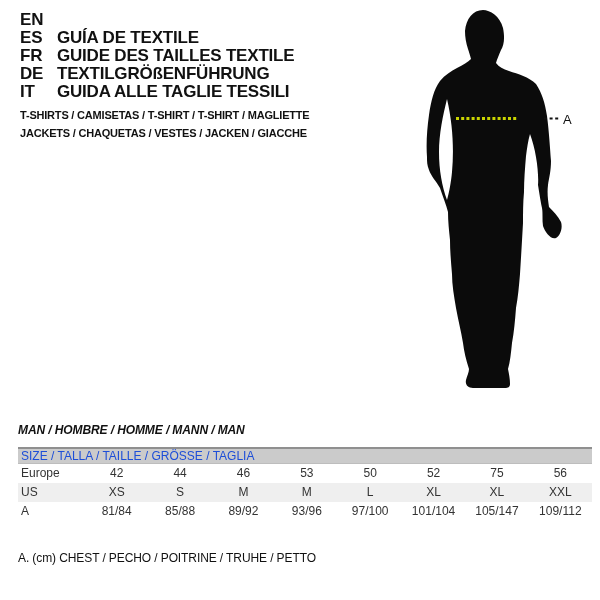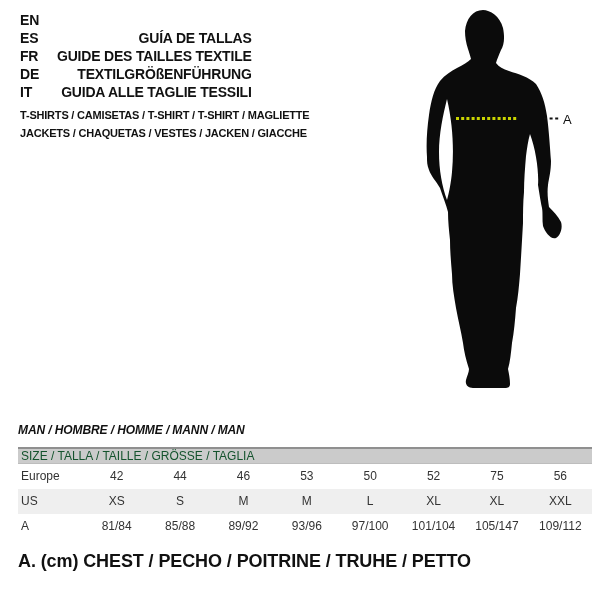--- a/index.html
+++ b/index.html
@@ -6,59 +6,59 @@
   body{
     width:600px;height:600px;position:relative;background:#ffffff;
     font-family:"Liberation Sans",sans-serif;color:#111;overflow:hidden;
     -webkit-font-smoothing:antialiased;
   }
   .abs{position:absolute;}
 
   
   .lang-list{left:20px;top:11px;}
   .lang-row{display:flex;height:18px;align-items:center;
-    font-weight:bold;font-size:14px;letter-spacing:-0.2px;justify-content:space-between;}
+    font-weight:bold;font-size:17px;letter-spacing:-0.2px;}
   .lang-code{width:37px;flex:0 0 37px;}
 
   
   .categories{left:20px;top:106px;font-weight:bold;font-size:11px;
     line-height:18px;letter-spacing:-0.2px;}
 
   
   .figure-svg{left:395px;top:0;width:205px;height:400px;}
   .figure-a-label{font-family:"Liberation Sans",sans-serif;font-size:13px;fill:#111;}
 
   
   .section-title{left:18px;top:423px;font-weight:bold;font-size:12px;letter-spacing:-0.1px;font-style:italic;}
 
   
   .size-table{left:18px;top:447px;width:574px;border-collapse:collapse;
     table-layout:fixed;font-size:12px;color:#333;}
-  .size-table td{padding:0;margin:0;text-align:center;height:25px;line-height:17px;
+  .size-table td{padding:0;margin:0;text-align:center;height:19px;line-height:17px;
     white-space:nowrap;overflow:hidden;}
   .size-table td.lbl{text-align:left;padding-left:3px;color:#333;}
   .size-table tr.thead td{background:#cbcbcb;border-top:2px solid #8f8f8f;
     border-bottom:1px solid #bdbdbd;text-align:left;padding-left:3px;
-    height:14px;line-height:14px;color:#14532d;}
+    height:14px;line-height:14px;color:#1d4ed8;}
   .size-table tr.shaded td{background:#efefef;}
   .size-table tr.shaded + tr.shaded td{border-top:1px solid #f9f9f9;}
 
   
-  .footnote{left:18px;top:551px;font-weight:bold;font-size:18px;letter-spacing:-0.1px;}
+  .footnote{left:18px;top:551px;font-weight:normal;font-size:12px;letter-spacing:-0.1px;}
 </style>
 </head>
 <body>
 
 <div class="abs lang-list">
   <div class="lang-row">
     <span class="lang-code">EN</span>
   </div>
   <div class="lang-row">
     <span class="lang-code">ES</span>
-    <span class="lang-title">GUÍA DE TALLAS</span>
+    <span class="lang-title">GUÍA DE TEXTILE</span>
   </div>
   <div class="lang-row">
     <span class="lang-code">FR</span>
     <span class="lang-title">GUIDE DES TAILLES TEXTILE</span>
   </div>
   <div class="lang-row">
     <span class="lang-code">DE</span>
     <span class="lang-title">TEXTILGRÖßENFÜHRUNG</span>
   </div>
   <div class="lang-row">

